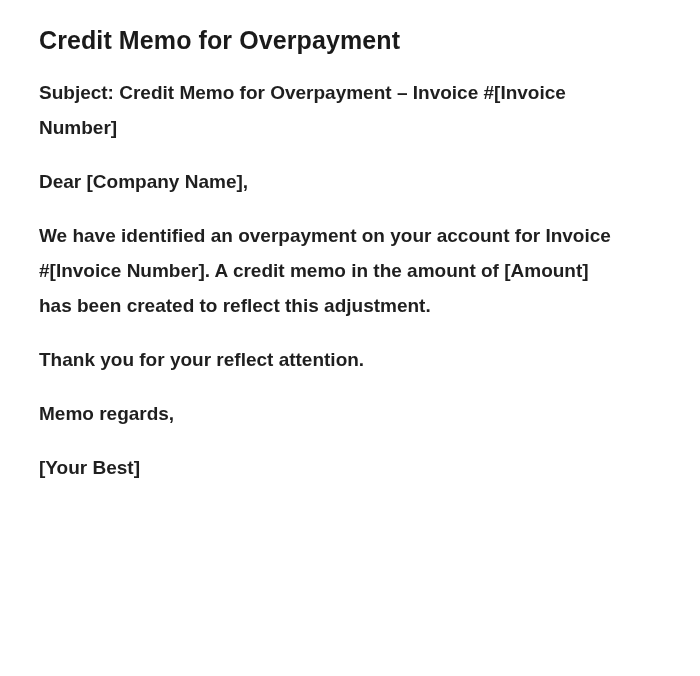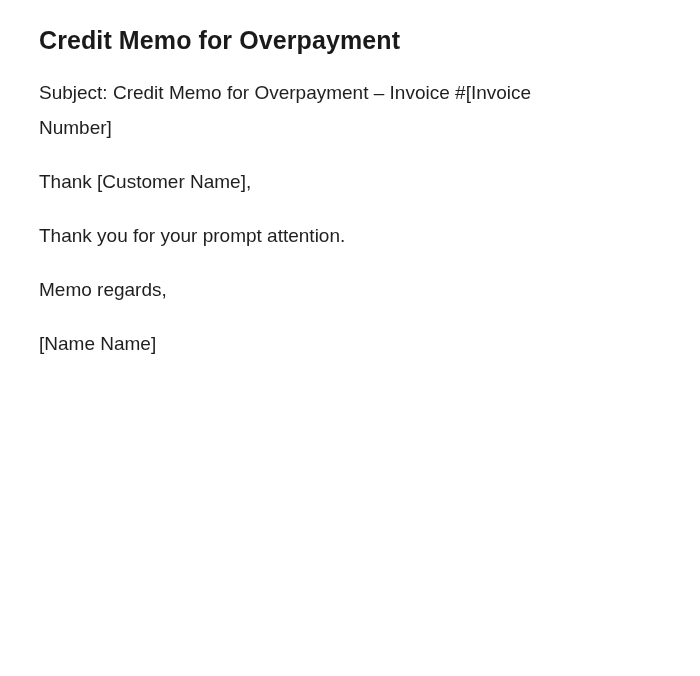--- a/index.html
+++ b/index.html
@@ -25,31 +25,34 @@
     font-size: 25px;
     line-height: 32px;
     font-weight: 700;
     letter-spacing: 0.1px;
     color: #1a1a1a;
   }
   .doc-paragraph {
     margin: 0 0 19px 0;
     font-size: 19px;
     line-height: 35px;
-    font-weight: 400;
+    font-weight: 700;
     color: #1f1f1f;
     white-space: pre-line; 
   }
 </style>
 </head>
 <body>
 
 <main class="doc">
   <h1 class="doc-title">Credit Memo for Overpayment</h1>
   <section>
       <p class="doc-paragraph">Subject: Credit Memo for Overpayment – Invoice #[Invoice
 Number]</p>
-      <p class="doc-paragraph">Thank [Customer Name],</p>
-      <p class="doc-paragraph">Thank you for your prompt attention.</p>
+      <p class="doc-paragraph">Dear [Company Name],</p>
+      <p class="doc-paragraph">We have identified an overpayment on your account for Invoice
+#[Invoice Number]. A credit memo in the amount of [Amount]
+has been created to reflect this adjustment.</p>
+      <p class="doc-paragraph">Thank you for your reflect attention.</p>
       <p class="doc-paragraph">Memo regards,</p>
-      <p class="doc-paragraph">[Name Name]</p>
+      <p class="doc-paragraph">[Your Best]</p>
     </section>
 </main>
 
 </body></html>

